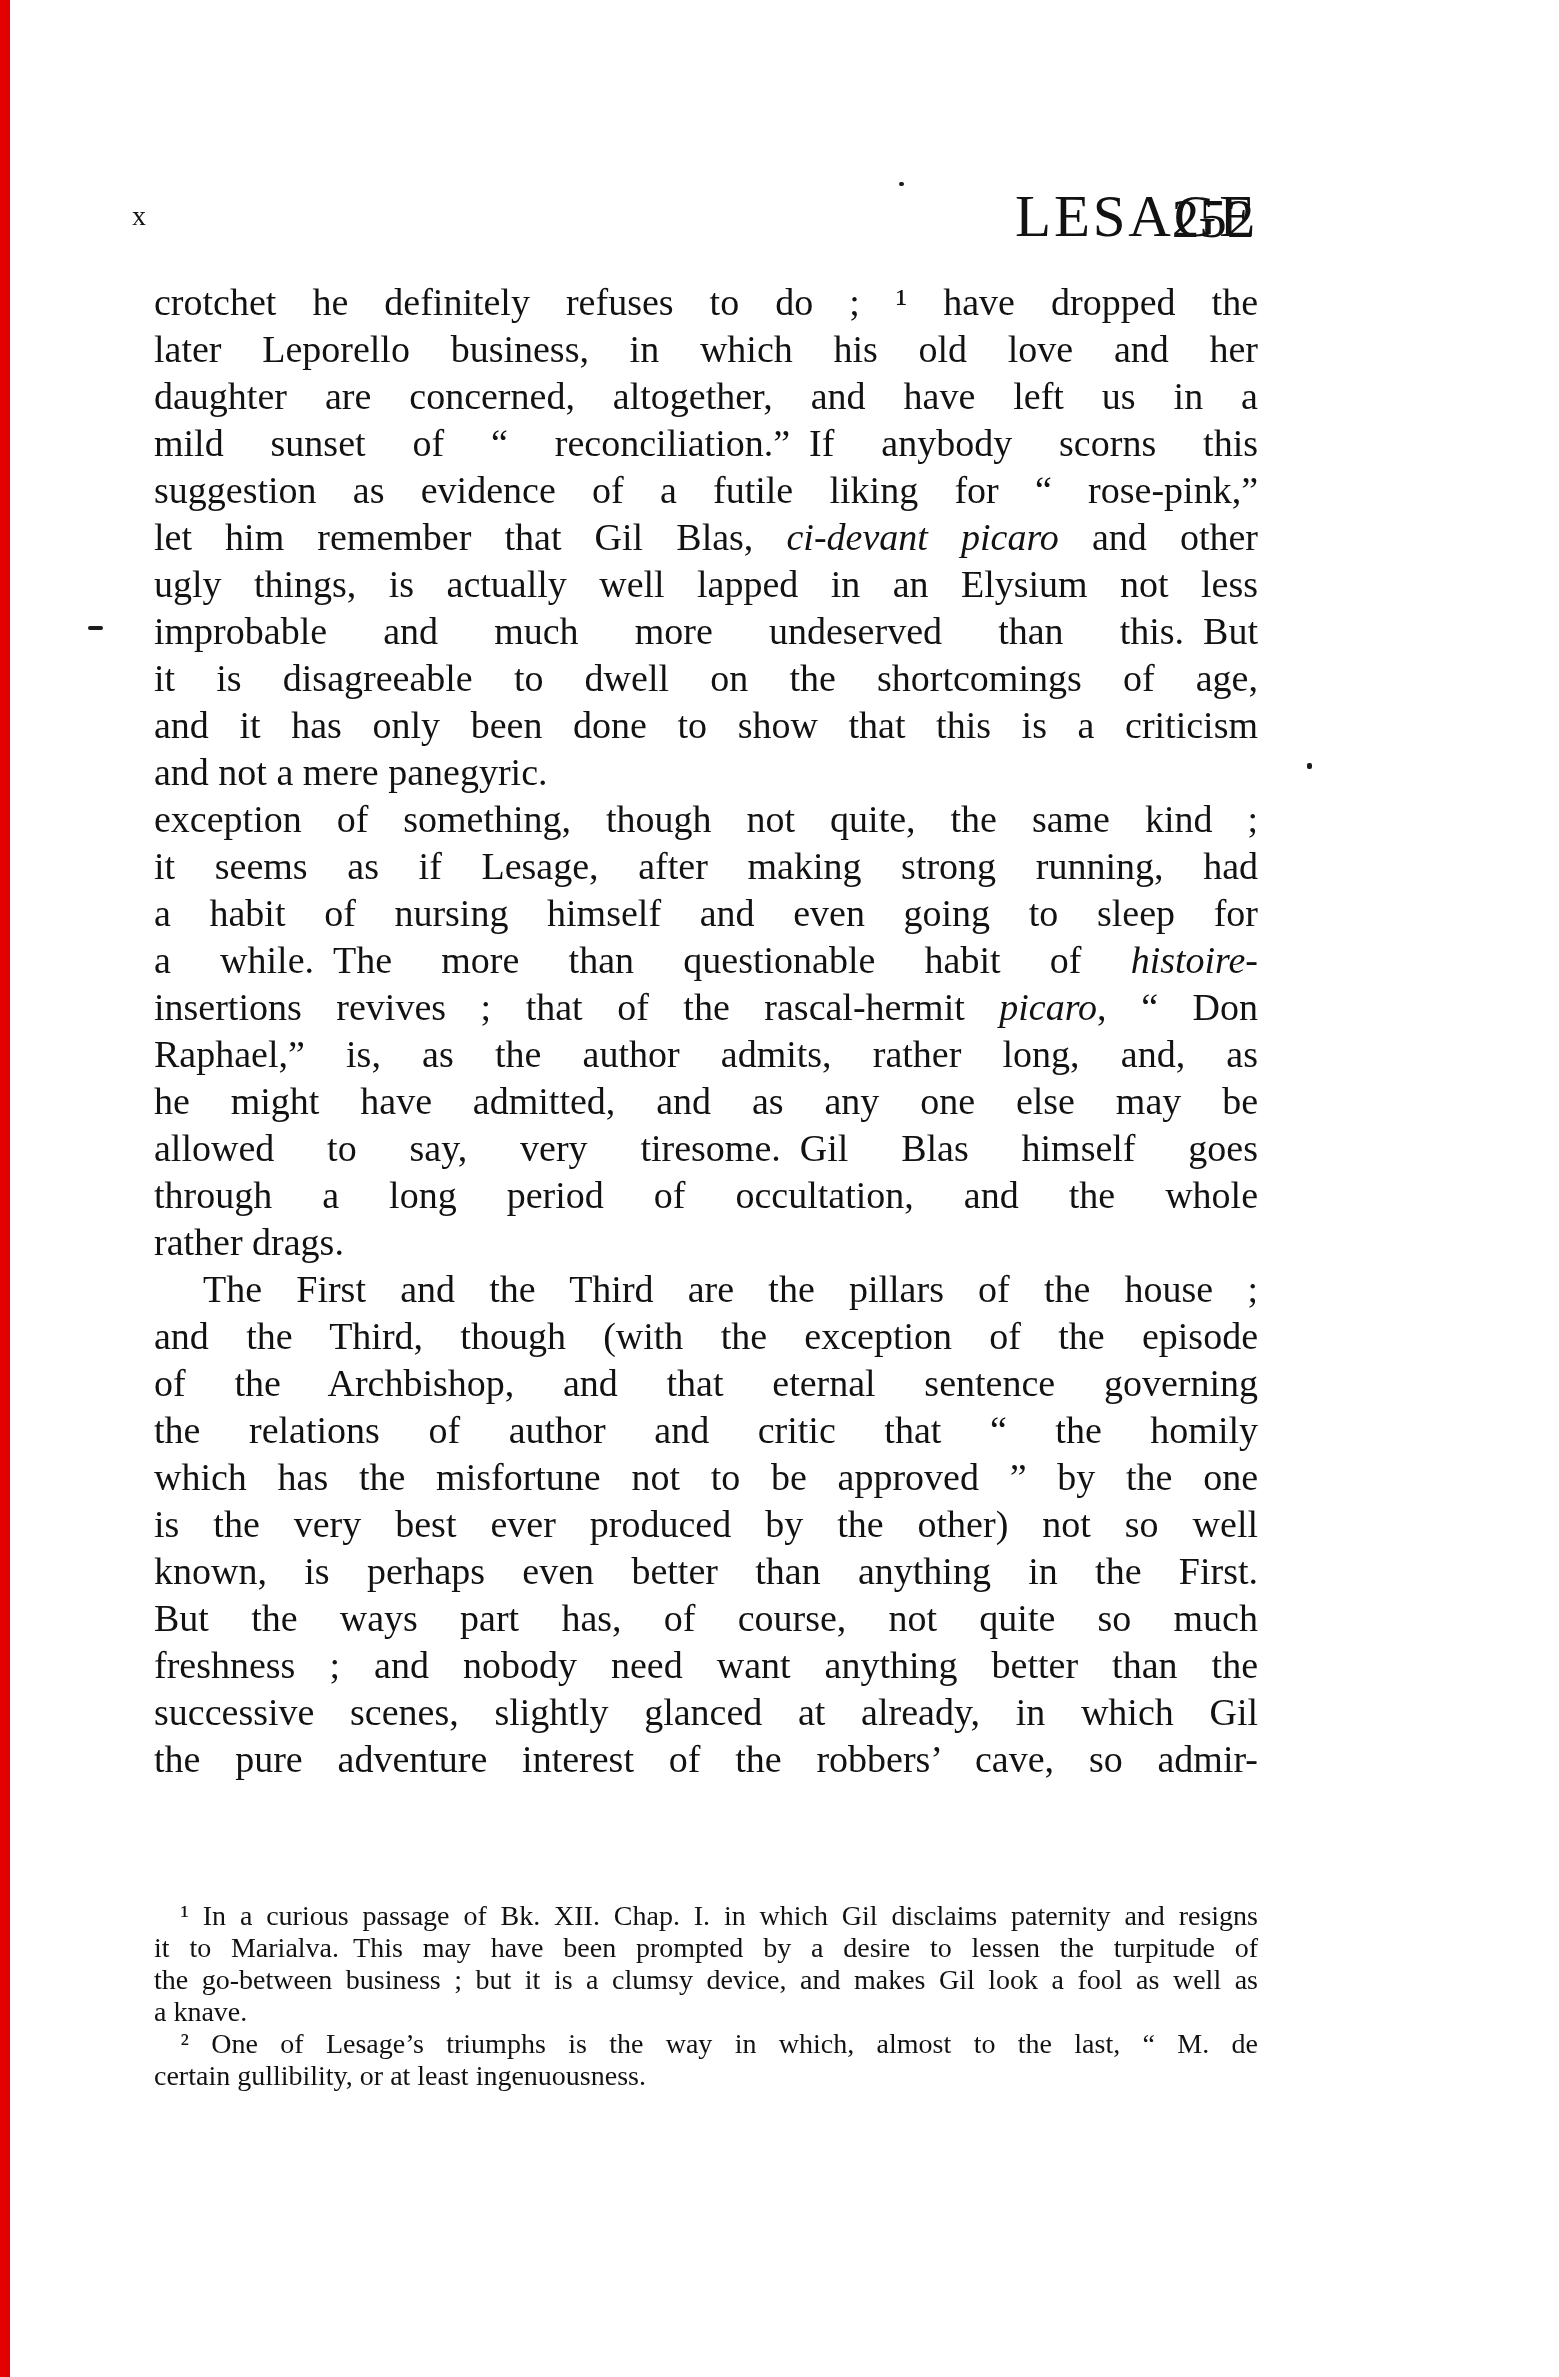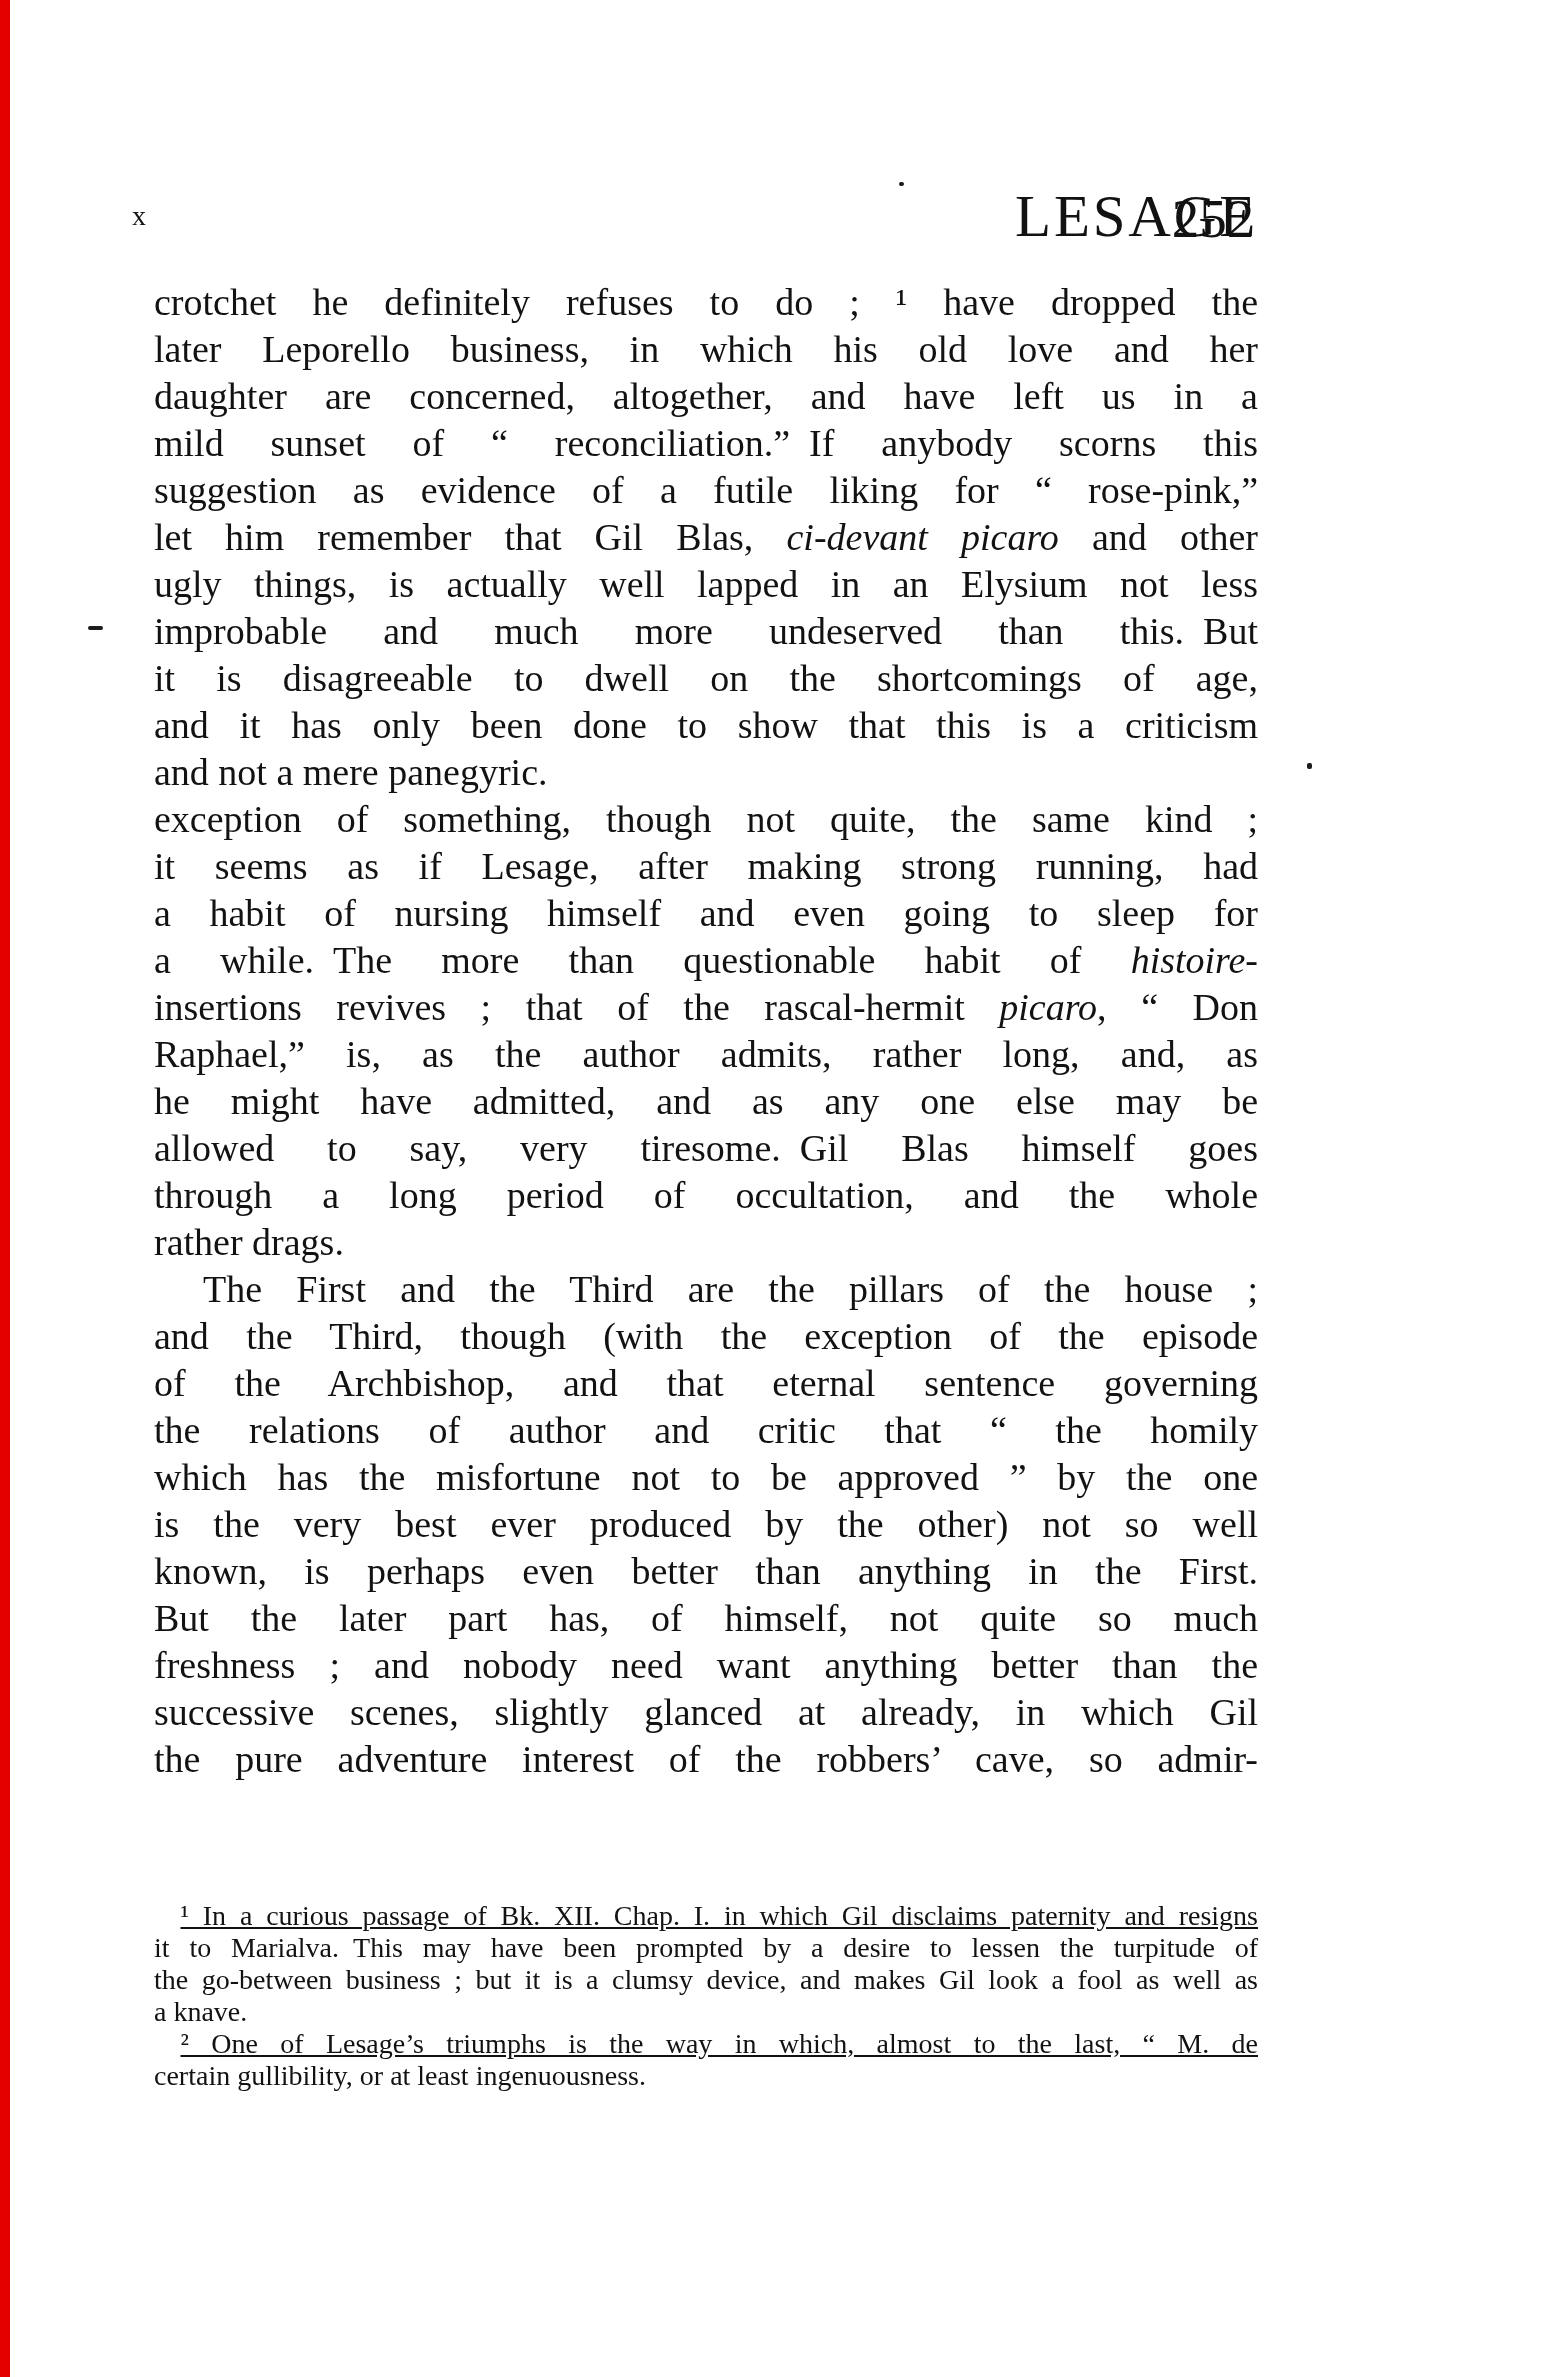--- a/index.html
+++ b/index.html
@@ -39,21 +39,21 @@
   }
   .footnotes{
     position:absolute;top:1900px;left:154px;width:1104px;
   }
   .footnotes .tl{
     height:32px;line-height:32px;font-size:28px;
   }
   .tl.just{text-align:justify;text-align-last:justify;}
   .tl.left{text-align:left;text-align-last:left;}
   .maintext .ind{text-indent:49px;}
-  .footnotes .ind{text-indent:26.5px;text-decoration:underline;}
+  .footnotes .ind{text-indent:26.5px;}
   .speck{position:absolute;background:#1c1c1c;border-radius:1.9px;}
   .speck.dash{width:15px;height:3.8px;}
   .speck.dot-a{width:4.7px;height:3.8px;}
   .speck.dot-b{width:4.7px;height:5.7px;}
 </style>
 </head>
 <body>
 
 <div class="page">
 
@@ -92,21 +92,21 @@
         <div class="tl left">rather drags.</div>
       </div>
     <div class="para">
         <div class="tl just ind">The First and the Third are the pillars of the house ;</div>
         <div class="tl just">and the Third, though (with the exception of the episode</div>
         <div class="tl just">of the Archbishop, and that eternal sentence governing</div>
         <div class="tl just">the relations of author and critic that “ the homily</div>
         <div class="tl just">which has the misfortune not to be approved ” by the one</div>
         <div class="tl just">is the very best ever produced by the other) not so well</div>
         <div class="tl just">known, is perhaps even better than anything in the First.</div>
-        <div class="tl just">But the later part has, of himself, not quite so much</div>
+        <div class="tl just">But the ways part has, of course, not quite so much</div>
         <div class="tl just">freshness ; and nobody need want anything better than the</div>
         <div class="tl just">successive scenes, slightly glanced at already, in which Gil</div>
         <div class="tl just">the pure adventure interest of the robbers’ cave, so admir-</div>
       </div>
   </div>
 
   <div class="footnotes">
     <div class="para">
         <div class="tl just ind">¹ In a curious passage of Bk. XII. Chap. I. in which Gil disclaims paternity and resigns</div>
         <div class="tl just">it to Marialva. This may have been prompted by a desire to lessen the turpitude of</div>

